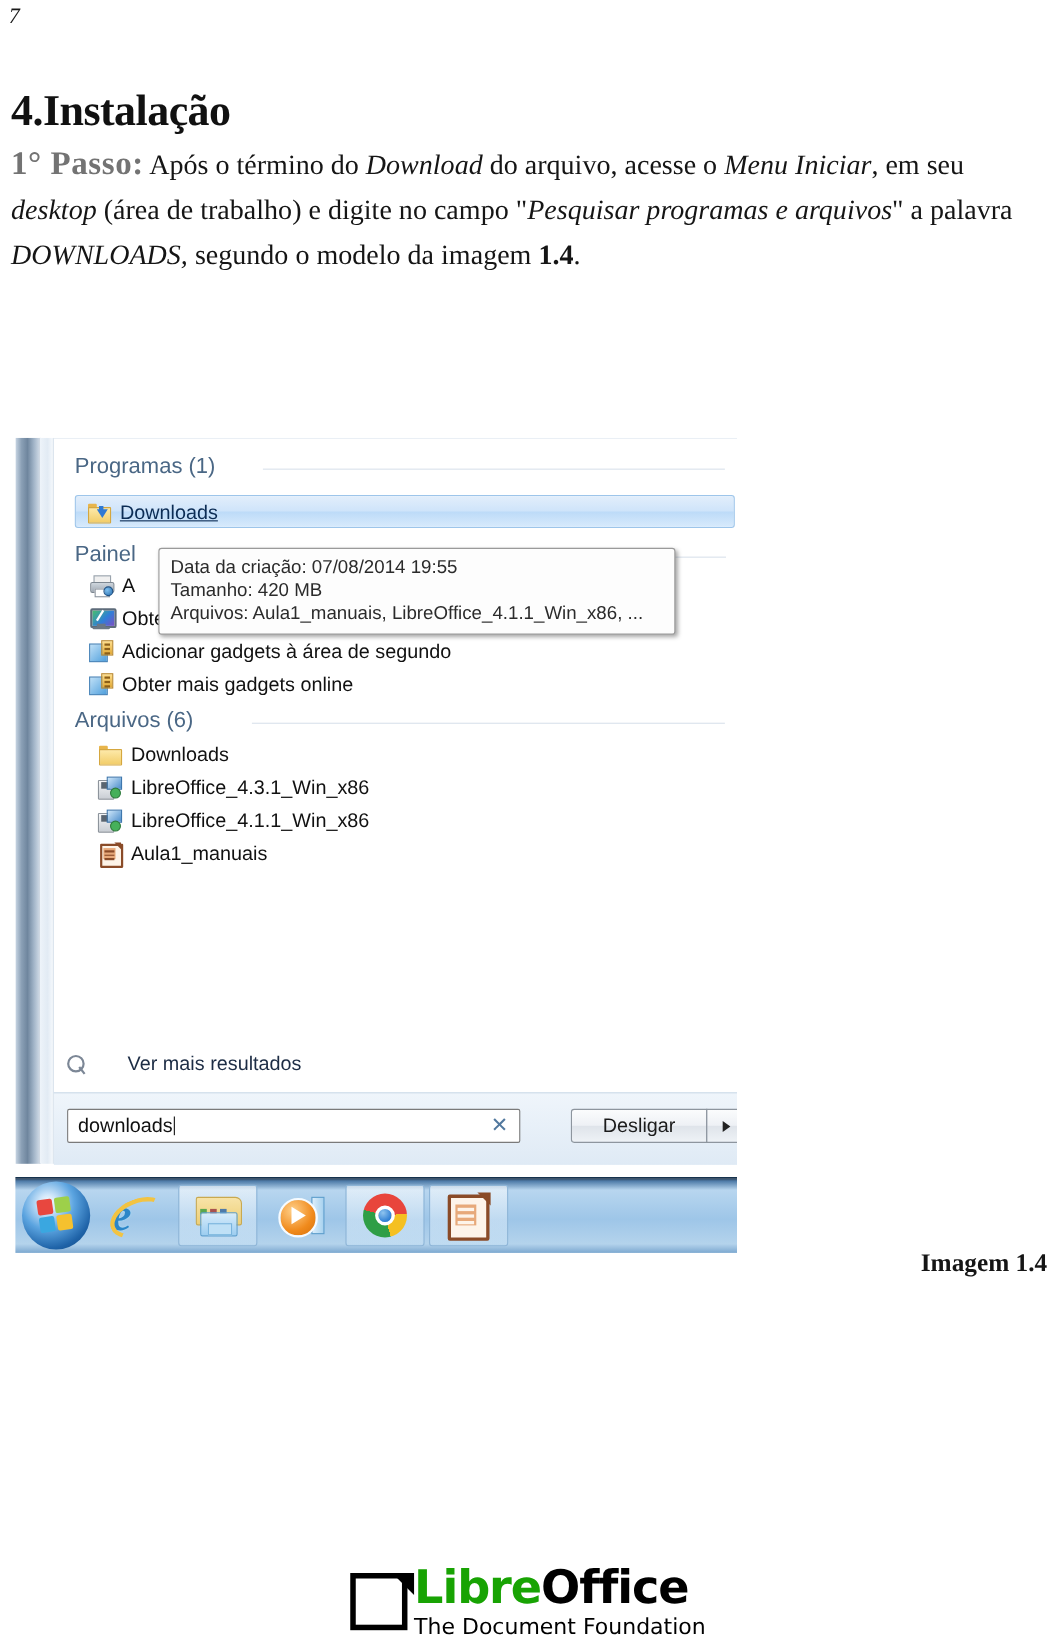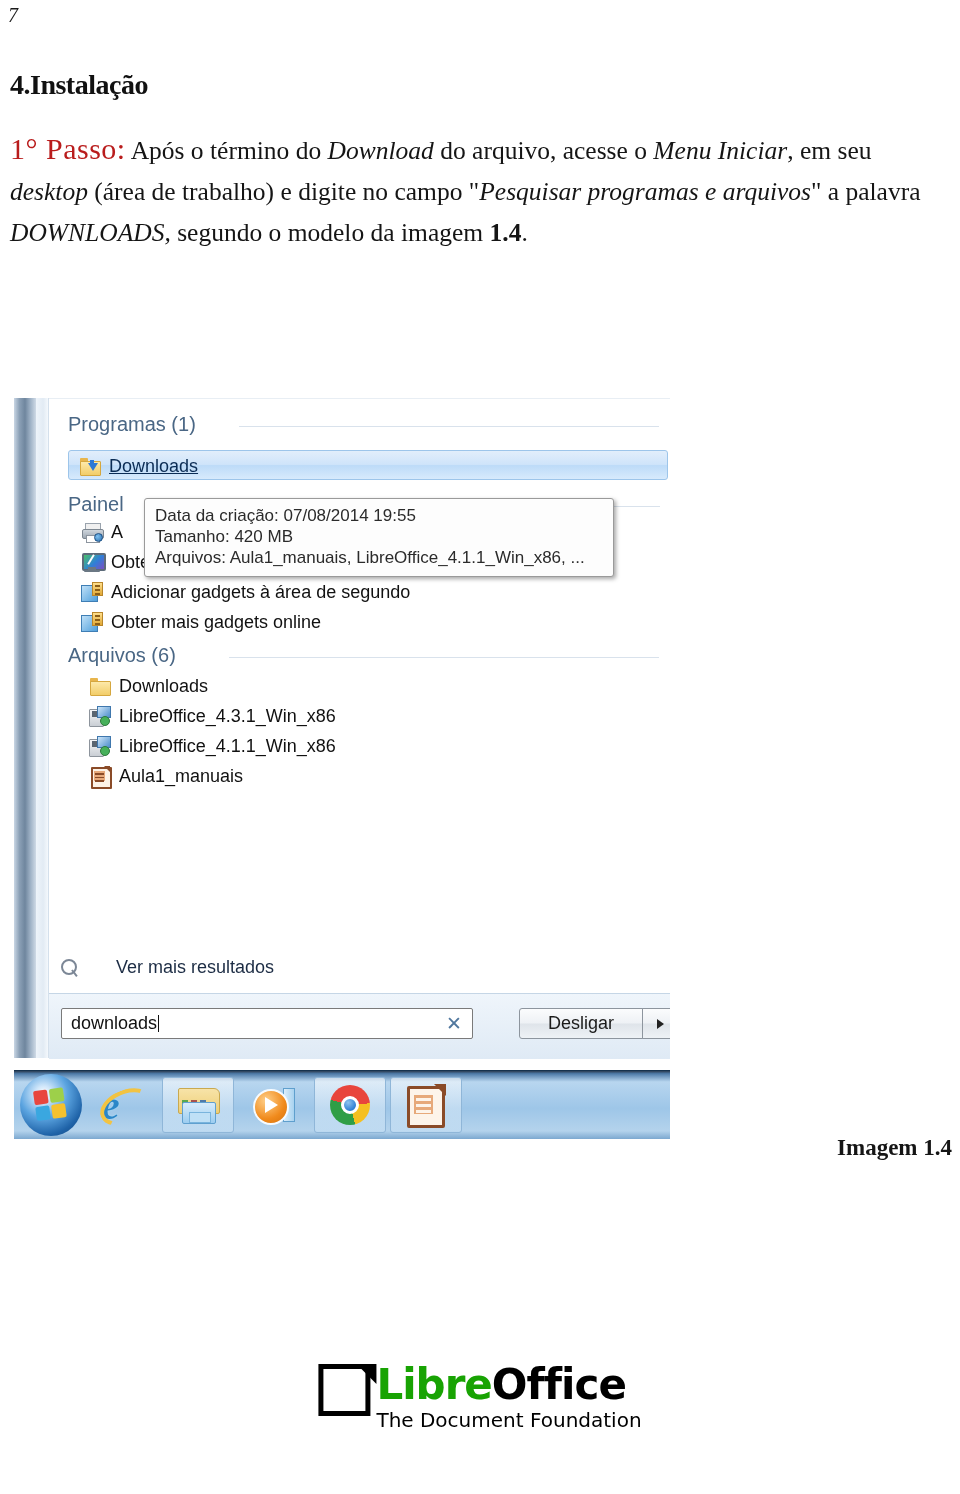--- a/index.html
+++ b/index.html
@@ -25,39 +25,39 @@
     font-style: italic;
     color: #1a1a1a;
   }
 
   .doc-heading {
     position: absolute;
     left: 10px;
     top: 50px;
     font-family: "Liberation Serif", serif;
     font-weight: bold;
-    font-size: 28px;
+    font-size: 40px;
     color: #111111;
     letter-spacing: -0.5px;
   }
 
   .doc-body {
     position: absolute;
     left: 10px;
     top: 128px;
     width: 922px;
     font-family: "Liberation Serif", serif;
     font-size: 25.5px;
     line-height: 41px;
     color: #151515;
     text-align: left;
   }
   .red-step {
-    color: #b91c1c;
-    font-weight: normal;
+    color: #737373;
+    font-weight: bold;
     font-size: 30px;
     letter-spacing: 0.5px;
   }
   .it { font-style: italic; }
   .bi { font-style: italic; font-weight: normal; }
   .b  { font-weight: bold; }
 
   .figure-caption {
     position: absolute;
     right: 8px;
@@ -404,23 +404,23 @@
   .ic-lo .sheet { position:absolute; left:1px; top:2px; width:32px; height:36px; background:#fdf4ea; border:3px solid #8a4b28; border-radius:2px; }
   .ic-lo .fold { position:absolute; right:0px; top:0px; width:0; height:0; border-left:12px solid transparent; border-top:12px solid #8a4b28; }
   .ic-lo .inner { position:absolute; left:8px; top:11px; width:19px; height:19px; background:#e7a97a; }
   .ic-lo .inner i { display:block; height:3px; background:#fdf4ea; margin:3px 2px; }
 
   
   .lo-logo {
     position: absolute;
     left: 50%;
     transform: translateX(-50%);
-    top: 1364px;
+    top: 1422px;
     display: flex;
-    align-items: flex-start;
+    align-items: flex-end;
   }
   .lo-mark { width: 58px; height: 58px; position: relative; flex: 0 0 58px; }
   .lo-mark .page {
     position:absolute; left:0; top:0; width:52px; height:52px;
     border: 5px solid #000000;
     box-sizing: border-box;
   }
   .lo-mark .cutblack {
     position:absolute; right:0; top:0; width:0; height:0;
     border-right: 20px solid #000000;

